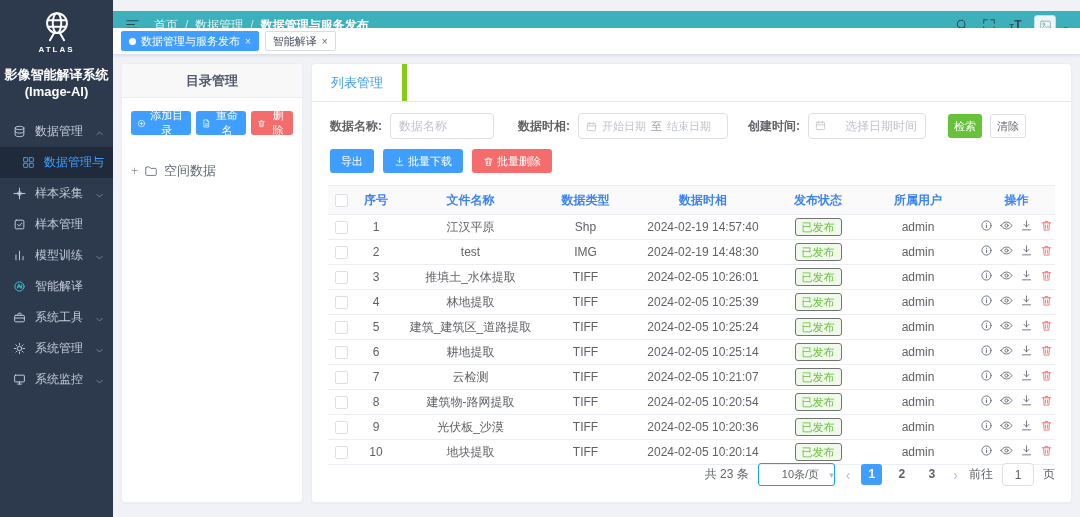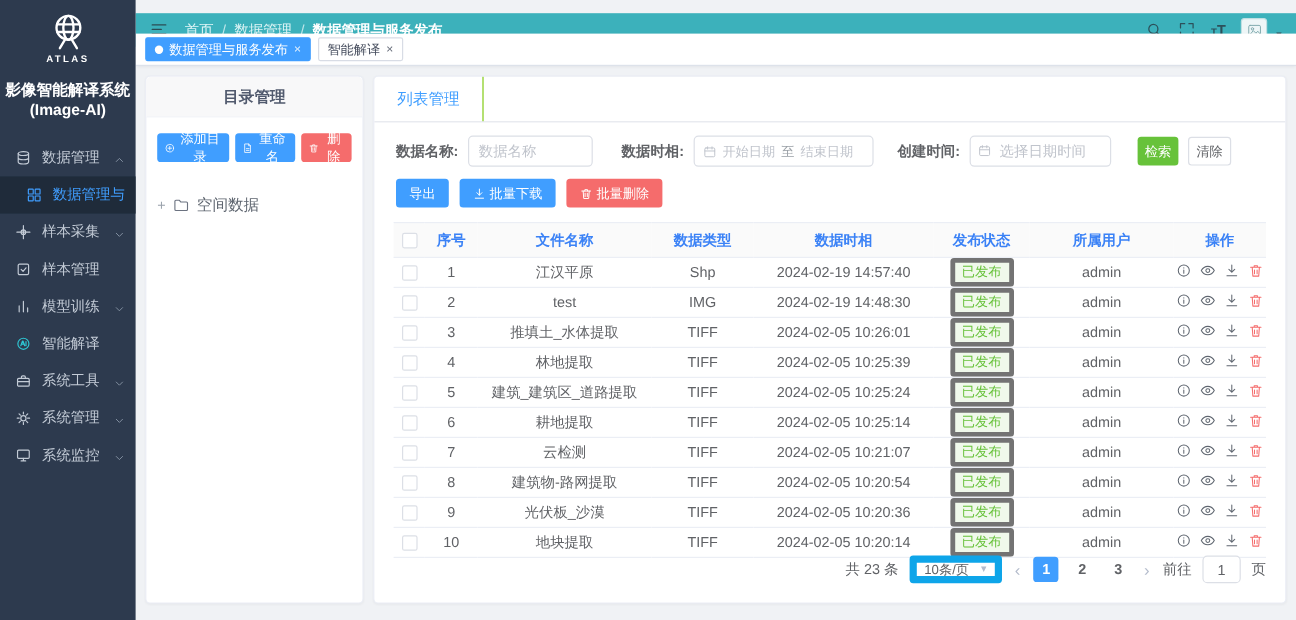--- a/index.html
+++ b/index.html
@@ -76,64 +76,64 @@
   .btn-blue { background:#409eff; }
   .btn-red { background:#f56c6c; }
   .btn-green { background:#67c23a; }
   .btn-plain { background:#fff; border:1px solid #dcdfe6; color:#606266; }
   .tree-row { margin-top:27px; display:flex; align-items:center; gap:6px; font-size:13px; color:#5f6670; cursor:pointer; }
   .tree-exp { color:#9aa2ac; font-size:12px; }
   .tree-row .ic { width:14px; height:14px; color:#6b7280; stroke-width:1.6; }
 
   
   .tabs { height:38px; border-bottom:1px solid #e4e7ed; display:flex; }
-  .tab-it { padding:0 19px; line-height:37px; font-size:13px; color:#303133; border-right:1px solid #84cc16; cursor:pointer; }
+  .tab-it { padding:0 19px; line-height:37px; font-size:13px; color:#303133; border-right:5px solid #84cc16; cursor:pointer; }
   .tab-it.active { color:#409eff; }
 
   
   .filters { display:flex; align-items:center; padding:11px 18px 0; gap:8px; }
   .f-label { font-size:12px; color:#606266; font-weight:bold; white-space:nowrap; }
   .inp { height:26px; border:1px solid #dcdfe6; border-radius:4px; background:#fff; font-size:12px;
          color:#606266; padding:0 8px; font-family:"Liberation Sans","DejaVu Sans",sans-serif; }
   .inp::placeholder { color:#c0c4cc; }
   .name-inp { width:104px; margin-right:16px; }
   .range { width:150px; height:26px; border:1px solid #dcdfe6; border-radius:4px; background:#fff;
            display:flex; align-items:center; gap:5px; padding:0 7px; color:#c0c4cc; font-size:11px;
            margin-right:12px; cursor:text; }
   .range .ic { width:11px; height:11px; color:#c0c4cc; flex:none; }
   .range .to { color:#9aa0a6; }
   .created-wrap { position:relative; margin-right:14px; }
-  .created-inp { width:118px; padding-left:24px; }
+  .created-inp { width:118px; padding-left:36px; }
   .created-wrap .ic { position:absolute; left:7px; top:7px; width:11px; height:11px; color:#c0c4cc; }
 
   
   .actions { display:flex; gap:9px; padding:10px 18px 0; }
   .actions .btn { height:24px; padding:0 11px; }
 
   
   .tbl-wrap { padding:12px 16px 0; }
   table { width:100%; border-collapse:collapse; table-layout:fixed; }
   th { font-size:12px; color:#3b82f6; font-weight:bold; background:#fafafa; height:29px;
        border-bottom:1px solid #ebeef5; border-top:1px solid #ebeef5; text-align:center; }
   td { font-size:12px; color:#606266; height:25px; border-bottom:1px solid #ebeef5; text-align:center;
        white-space:nowrap; overflow:hidden; }
   .cb { width:13px; height:13px; border:1px solid #dcdfe6; border-radius:2px; background:#fff;
         display:inline-block; vertical-align:middle; cursor:pointer; }
-  .badge { display:inline-block; background:#f0f9eb; border:4px solid #737373; color:#67c23a;
+  .badge { display:inline-block; background:#f0f9eb; border:1px solid #737373; color:#67c23a;
            font-size:11px; line-height:16px; padding:0 6px; border-radius:3px; }
   .ops { display:inline-flex; gap:7px; align-items:center; }
   .op { color:#5f6670; cursor:pointer; display:inline-flex; }
   .op .ic { width:13px; height:13px; stroke-width:1.6; }
   .op.danger { color:#f56c6c; }
 
   
   .pagination { position:absolute; right:16px; bottom:16px; display:flex; align-items:center; gap:9px;
                 font-size:12px; color:#606266; }
-  .psize { width:77px; height:23px; border:6px solid #0ea5e9; border-radius:3px; display:flex;
-           align-items:center; justify-content:center; gap:10px; font-size:11px; color:#606266; cursor:pointer; }
+  .psize { width:77px; height:23px; border:1px solid #0ea5e9; border-radius:3px; display:flex;
+           align-items:center; justify-content:flex-end; gap:10px; font-size:11px; color:#606266; cursor:pointer; }
   .psize .car { color:#b4bccc; font-size:9px; }
   .pg-arrow { color:#b4bccc; font-size:14px; cursor:pointer; padding:0 2px; }
   .pg-num { min-width:21px; height:21px; line-height:21px; text-align:center; border-radius:3px;
             cursor:pointer; color:#606266; font-weight:bold; }
   .pg-num.active { background:#409eff; color:#fff; }
   .goto-inp { width:32px; height:23px; text-align:center; padding:0 2px; }
 </style>
 </head>
 <body>
 

